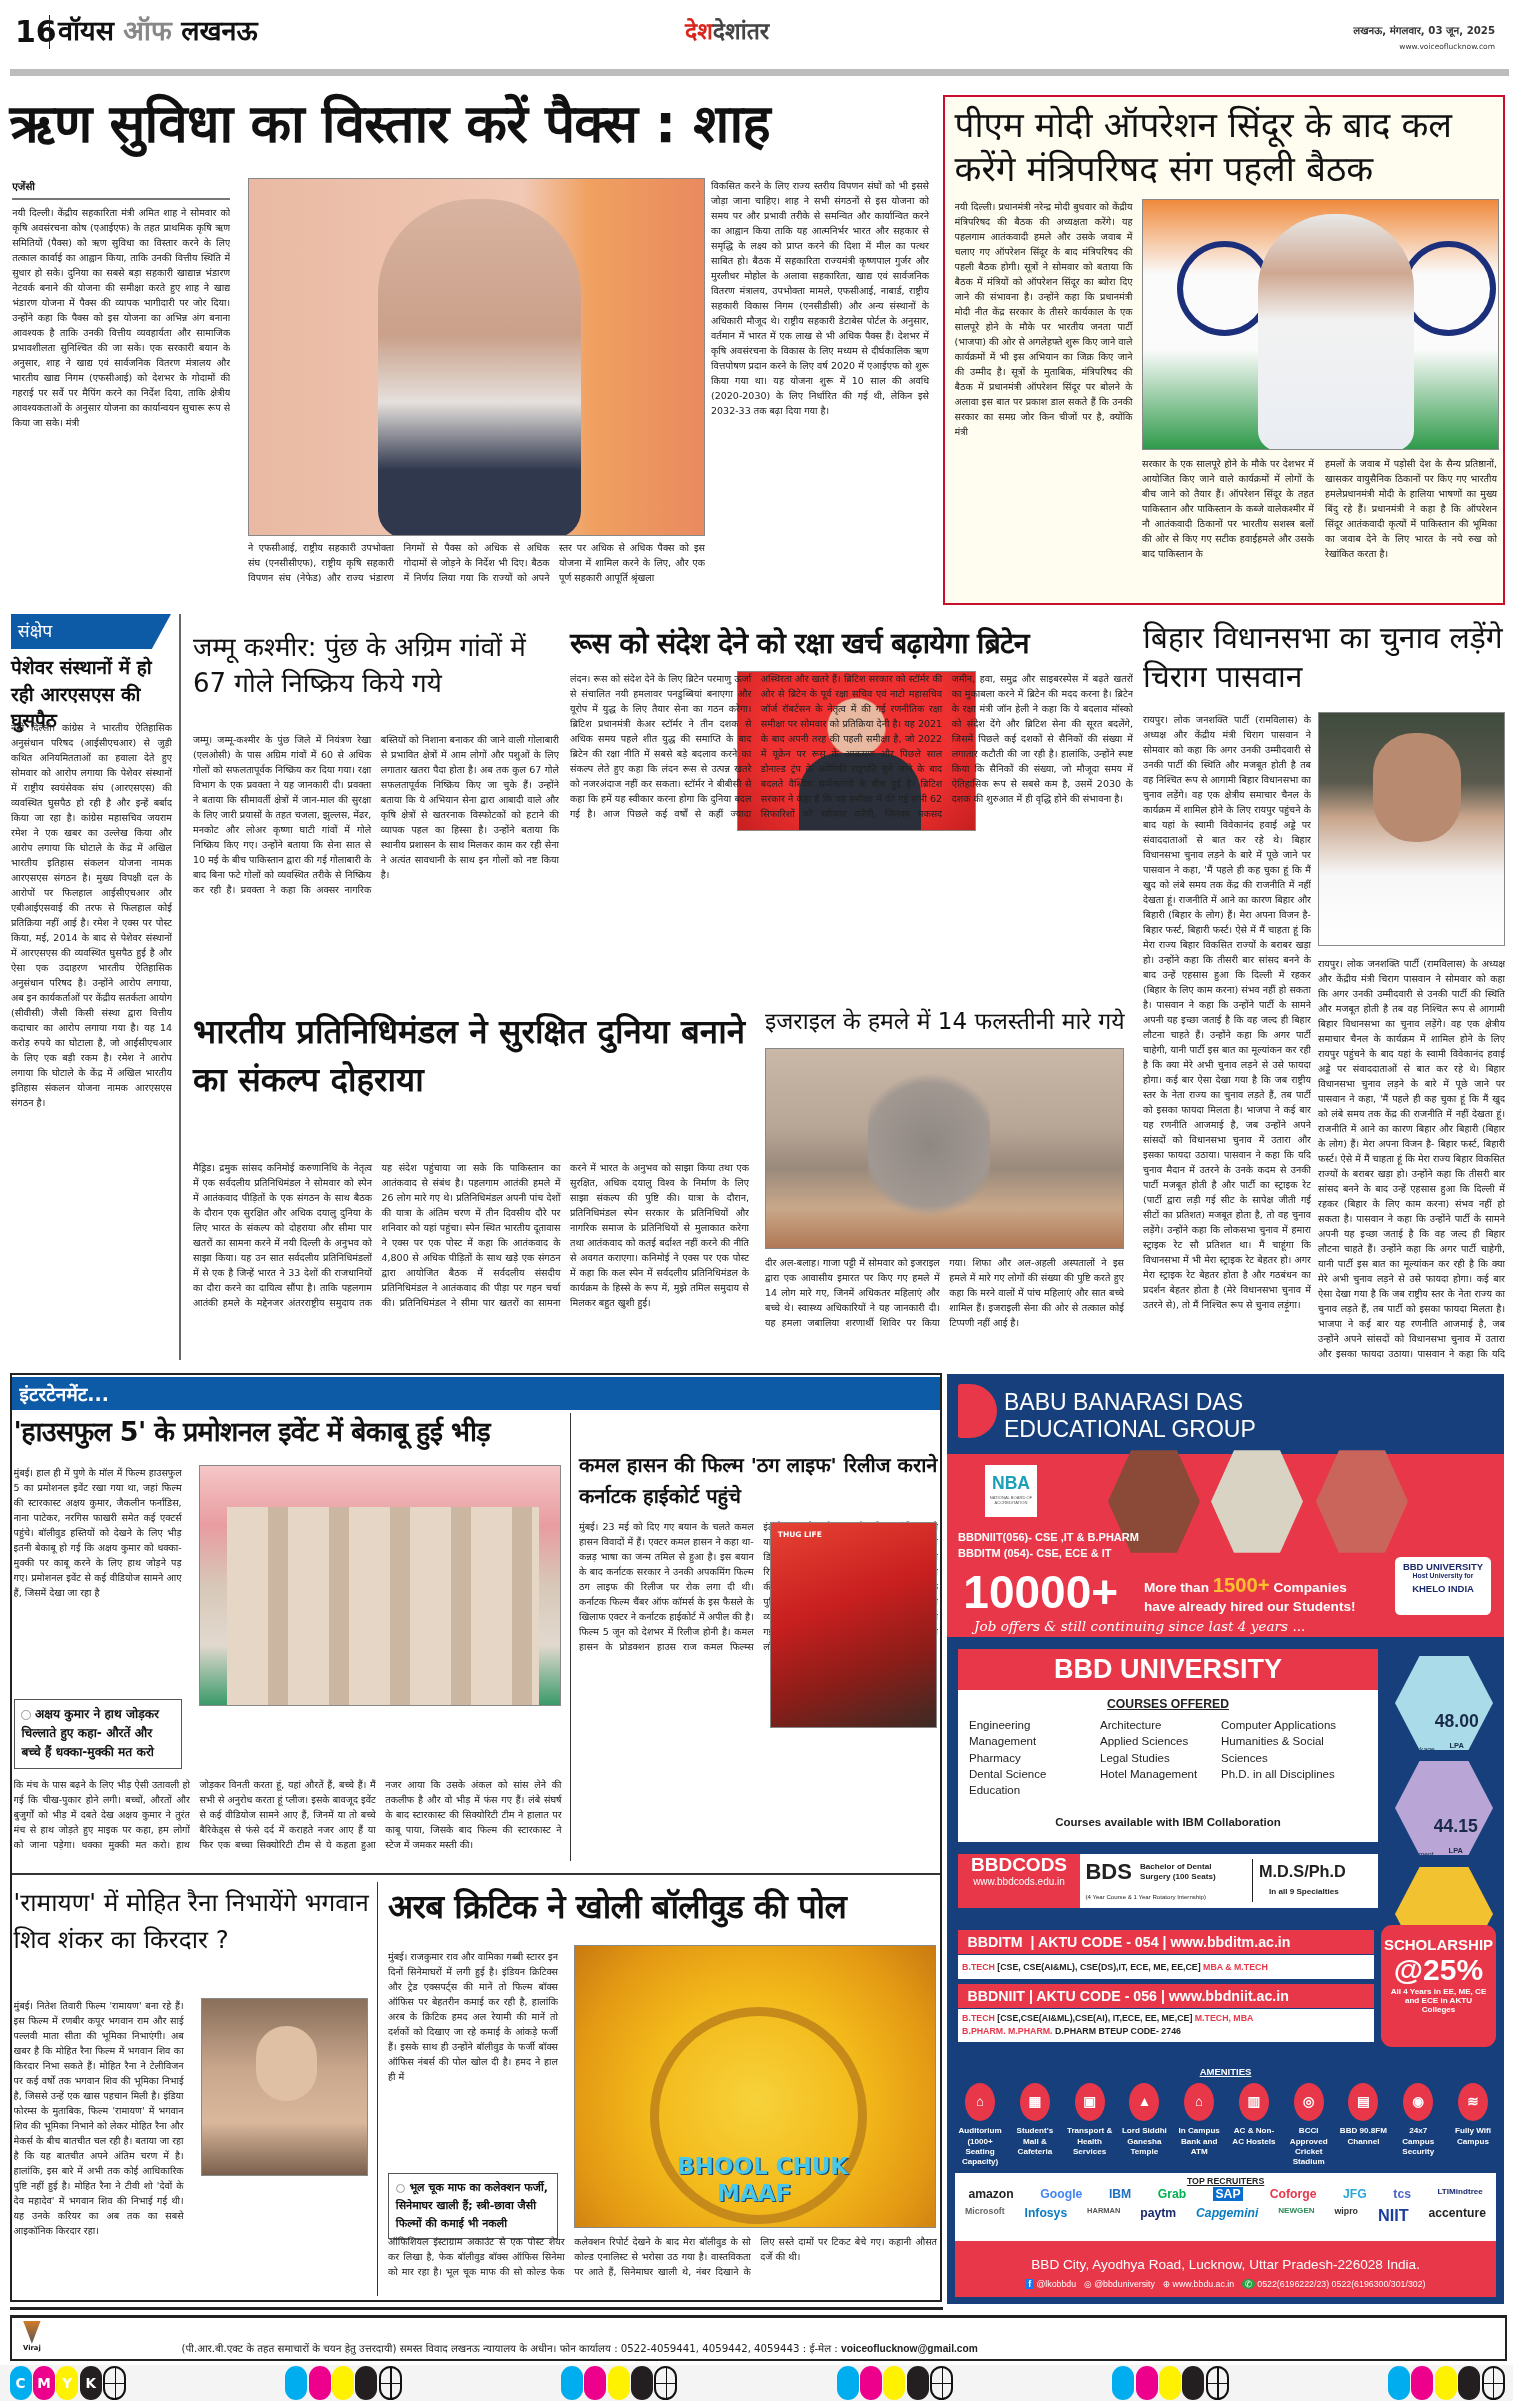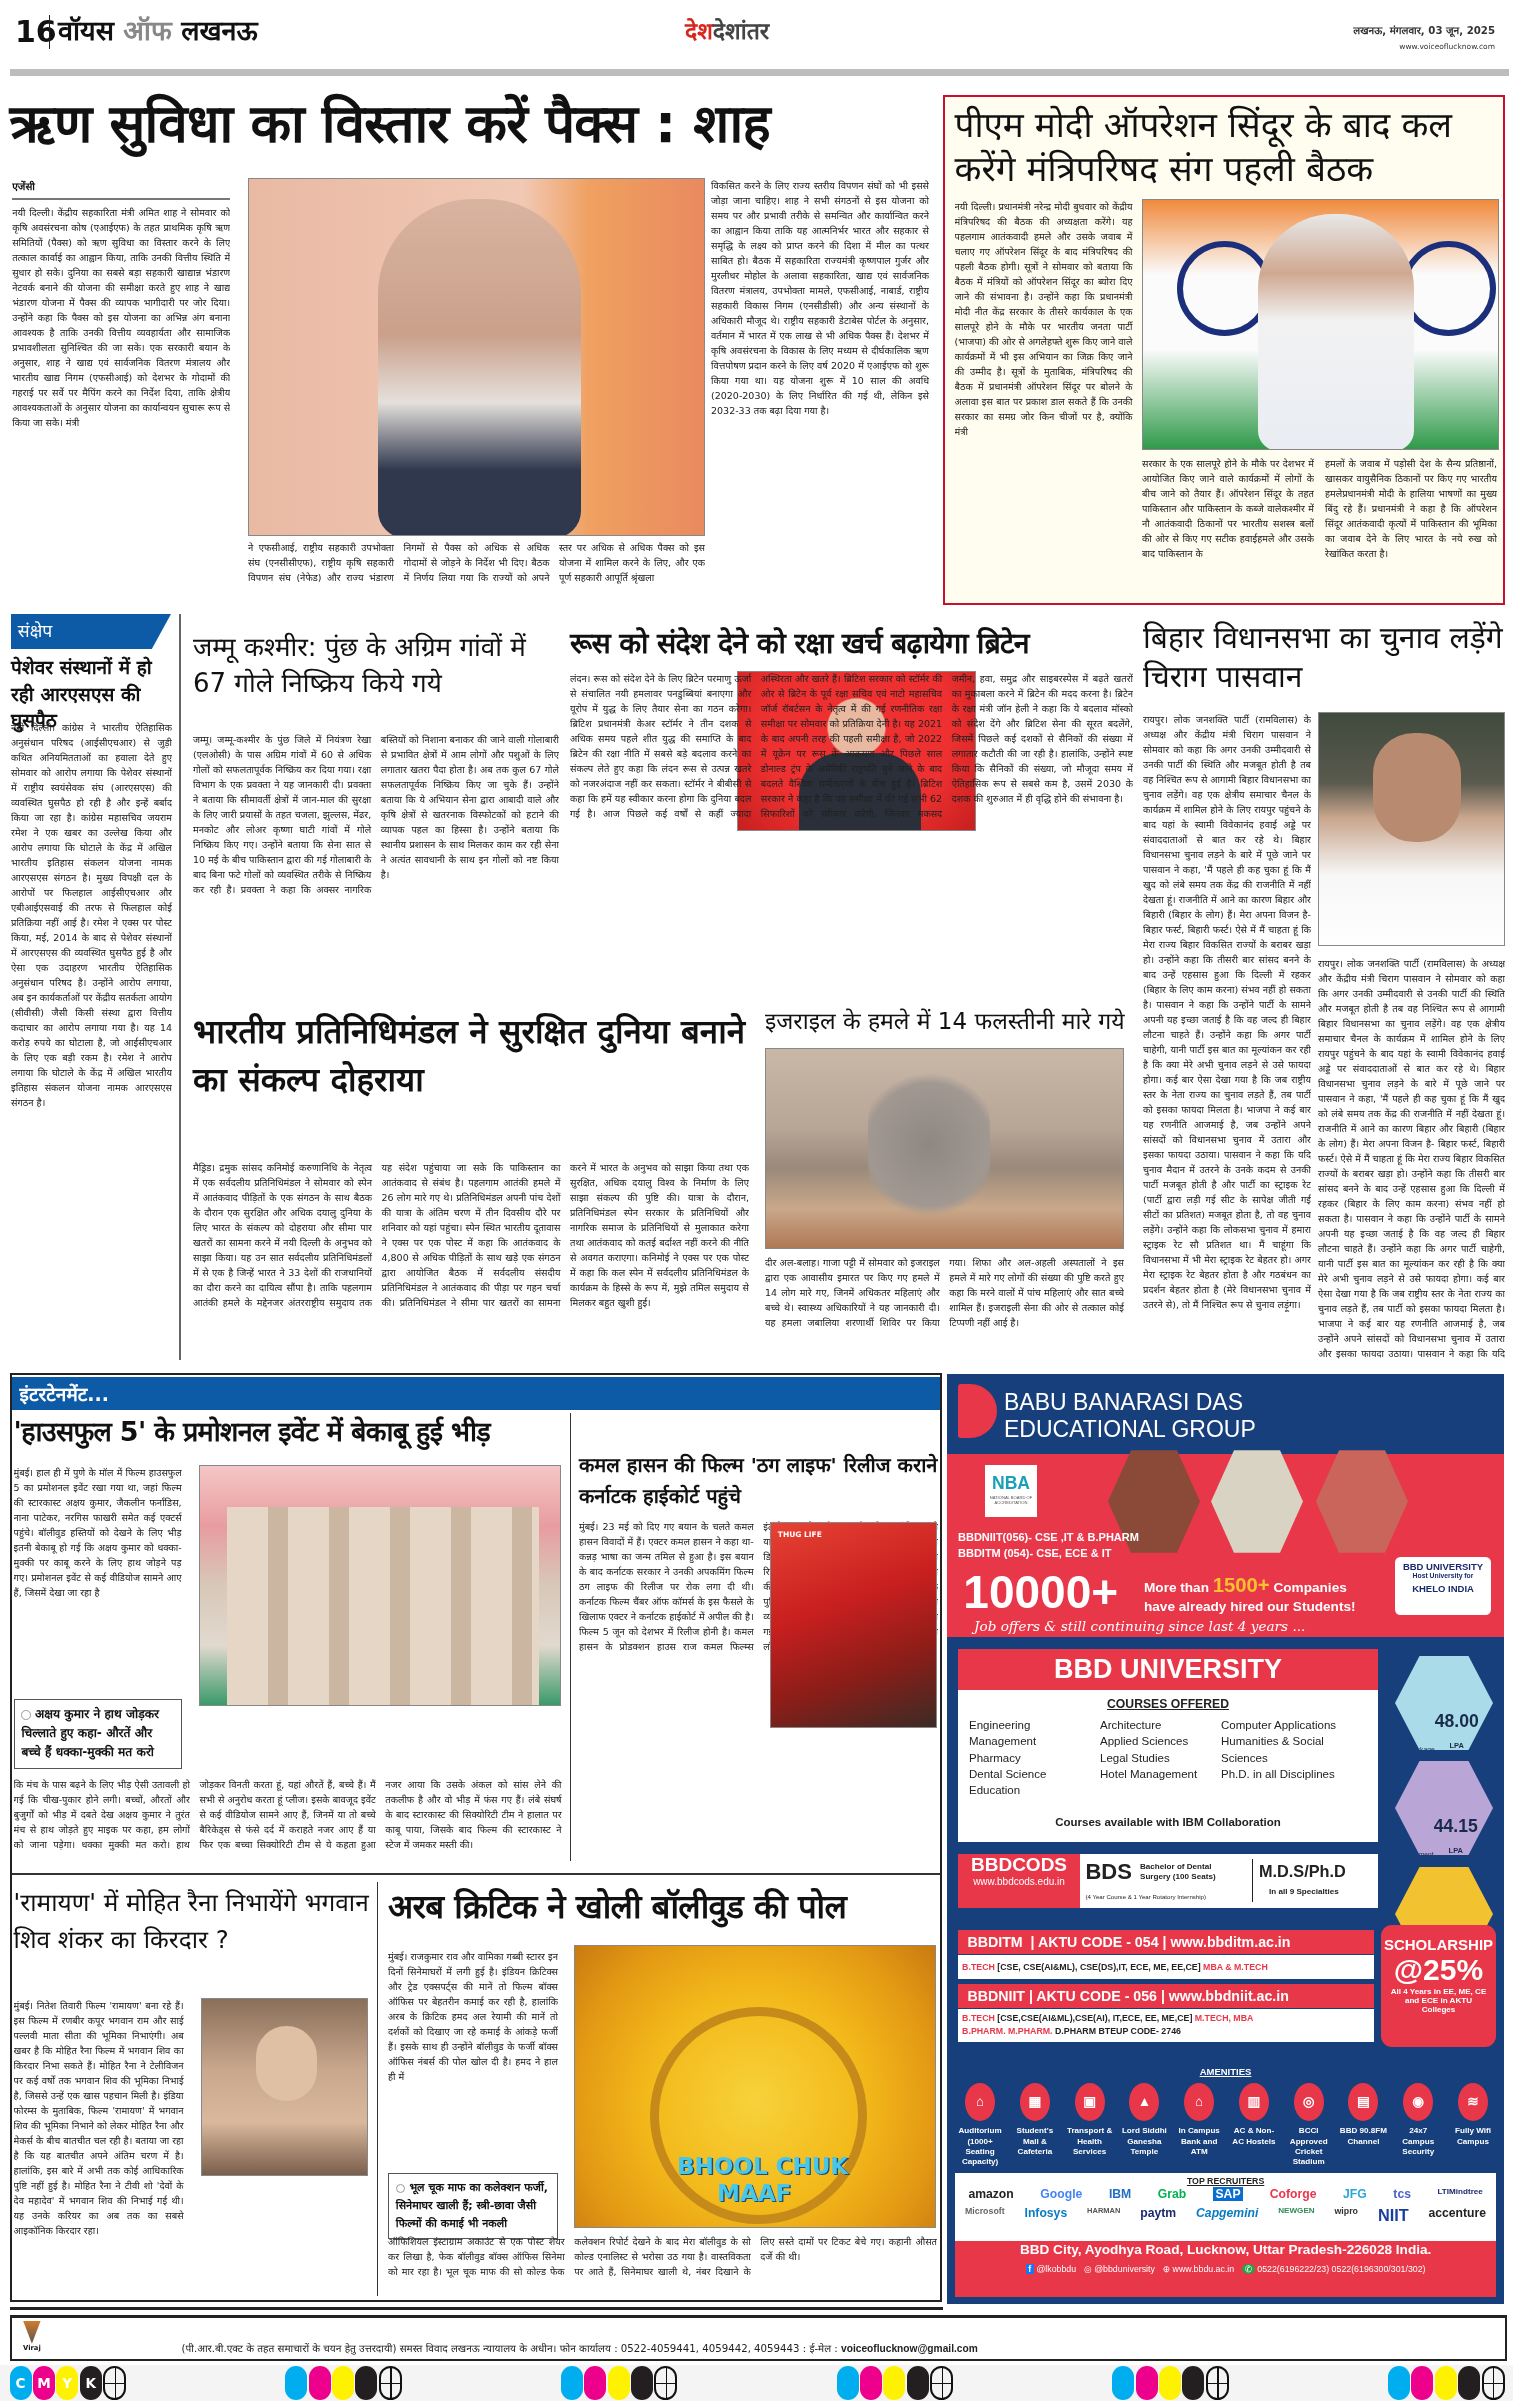--- a/index.html
+++ b/index.html
@@ -318,21 +318,21 @@
       <span style="color:#1a2a6c">paytm</span>
       <span style="color:#0a7cc2;font-style:italic">Capgemini</span>
       <span style="font-size:8.1px;color:#2e8b57">NEWGEN</span>
       <span style="font-size:8.8px;color:#333">wipro</span>
       <span style="color:#1a3ea0;font-size:16.3px">NIIT</span>
       <span style="color:#222">accenture</span>
     </div>
   </div>
 
   <div class="abs red" style="left:8.1px;top:867px;width:541px;height:56px;text-align:center">
-    <div style="font-size:13.6px;font-weight:bold;margin-top:1px">BBD City, Ayodhya Road, Lucknow, Uttar Pradesh-226028 India.</div>
+    <div style="font-size:13.6px;font-weight:normal;margin-top:16px">BBD City, Ayodhya Road, Lucknow, Uttar Pradesh-226028 India.</div>
     <div style="font-size:8.8px;margin-top:6.8px">
       <span style="background:#1877f2;padding:0 2.7px;font-weight:bold">f</span>
       <span>@lkobbdu</span>
       <span style="margin-left:5.4px">◎</span>
       <span>@bbduniversity</span>
       <span style="margin-left:5.4px">⊕</span>
       <span>www.bbdu.ac.in</span>
       <span style="margin-left:5.4px;background:#25a244;border-radius:50%;padding:0 2.7px">✆</span>
       <span>0522(6196222/23) 0522(6196300/301/302)</span>
     </div>

